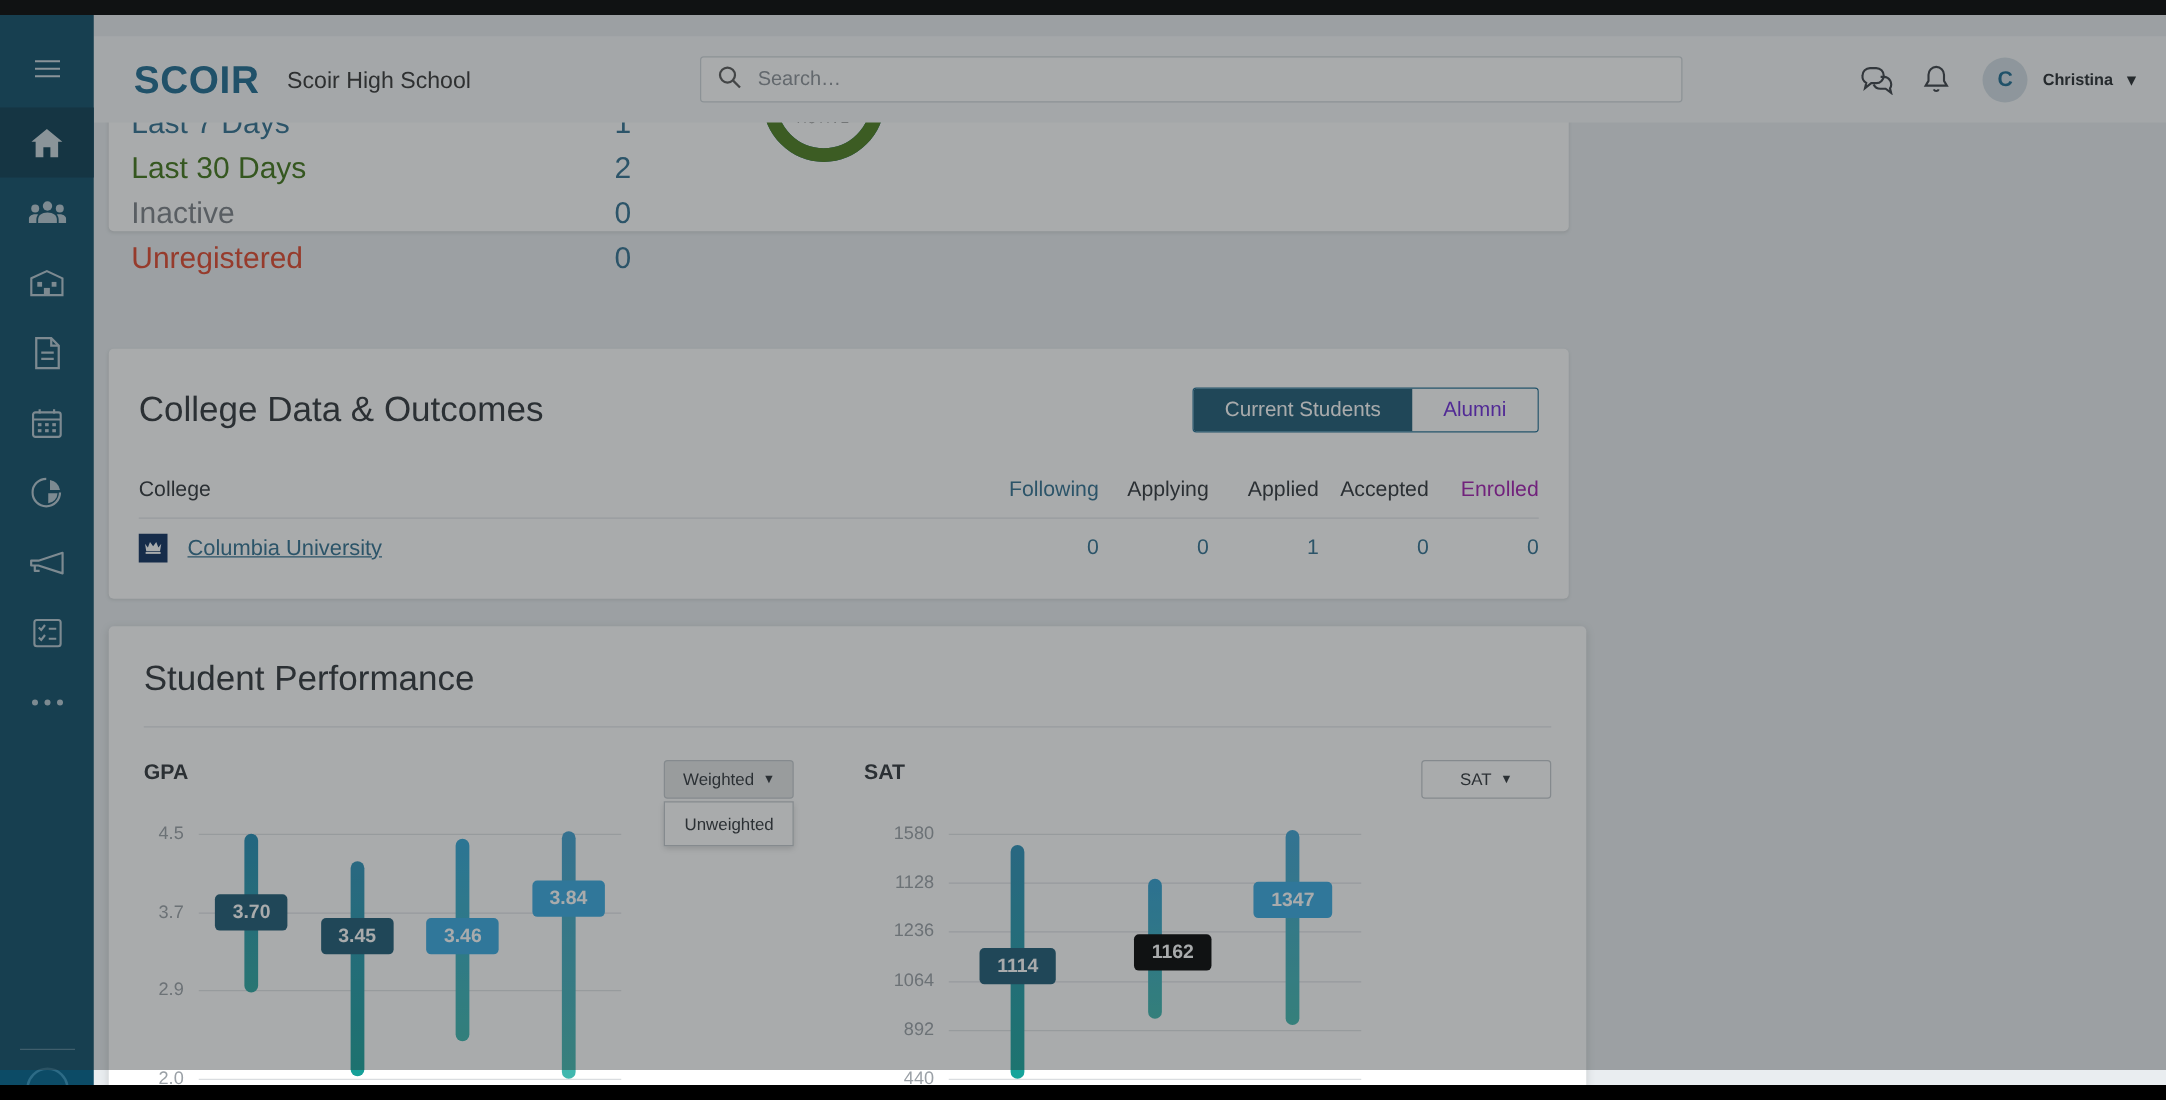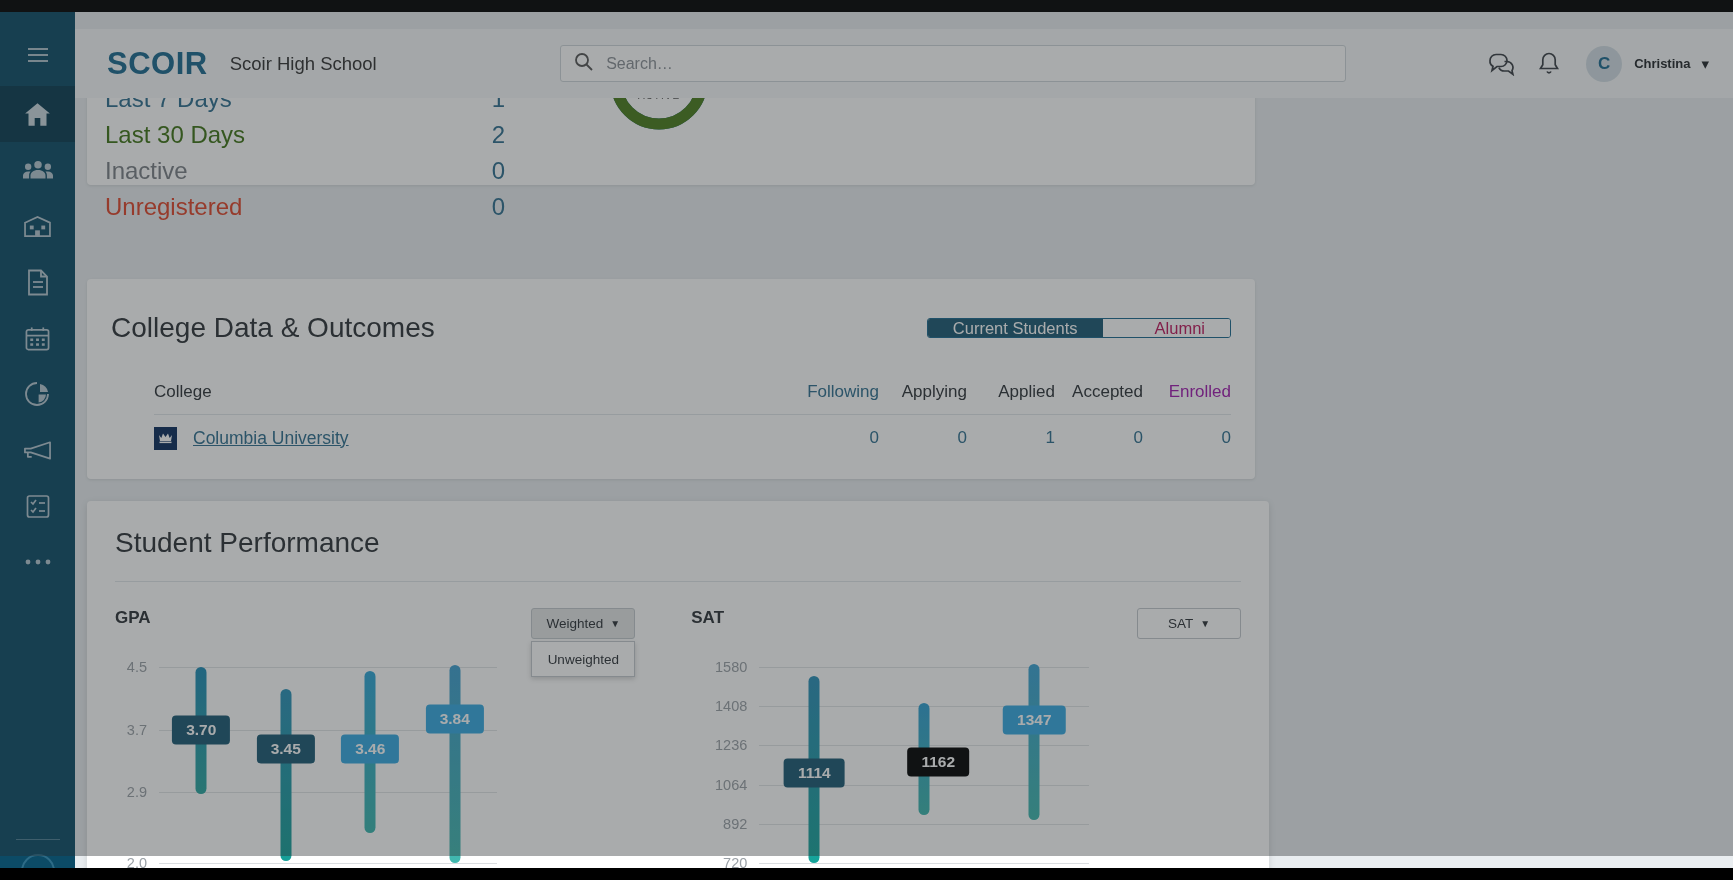--- a/index.html
+++ b/index.html
@@ -185,39 +185,37 @@
   }
   #college-title {
     font-size: 28px; color: #2e3338; font-weight: 400;
   }
   #seg-toggle {
     margin-left: auto;
     display: flex;
     border-radius: 3px;
     overflow: hidden;
     border: 1px solid #1b6a90;
-    height: 20px;
-    gap: 27px;
+    height: 36px;
   }
   .seg {
     padding: 0 25px;
     display: flex; align-items: center;
     font-size: 16.5px;
     cursor: pointer;
   }
   .seg.on  { background: #1b5973; color: #fff; }
-  .seg.off { background: #fff; color: #be185d; }
+  .seg.off { background: #fff; color: #6d28d9; }
 
   #college-table { width: 100%; margin-top: 18px; }
   #college-table .trow {
     display: flex; align-items: center;
     height: 46px;
     border-bottom: 1px solid #e2e6e9;
     font-size: 17px;
-    margin-left: 43px;
   }
   #college-table .trow.head { color: #2e3338; }
   #college-table .trow.head .th-following { color: #2f6f8f; }
   .col-name { flex: 1; display: flex; align-items: center; }
   .col-num  { width: 88px; text-align: right; color: #2f6f8f; }
   #col-logo {
     width: 23px; height: 23px;
     background: #0a2c5c;
     margin-right: 16px;
     display: flex; align-items: center; justify-content: center;
@@ -584,29 +582,29 @@
               <div class="pane-label">SAT</div>
               <div class="drop-btn" id="sat-drop-btn">
                 <span>SAT</span>
                 <span class="caret">▼</span>
               </div>
             </div>
             <div class="plot" id="plot-sat" style="height:196px; margin-left:68px; width:330px">
                 <div class="gridline" style="top: 0px;"></div>
                 <div class="ylab" style="top: 0px;">1580</div>
                 <div class="gridline" style="top: 39.2px;"></div>
-                <div class="ylab" style="top: 39.2px;">1408</div>
+                <div class="ylab" style="top: 39.2px;">1128</div>
                 <div class="gridline" style="top: 78.4px;"></div>
                 <div class="ylab" style="top: 78.4px;">1236</div>
                 <div class="gridline" style="top: 117.6px;"></div>
                 <div class="ylab" style="top: 117.6px;">1064</div>
                 <div class="gridline" style="top: 156.8px;"></div>
                 <div class="ylab" style="top: 156.8px;">892</div>
                 <div class="gridline base" style="top: 196px;"></div>
-                <div class="ylab" style="top: 196px;">720</div>
+                <div class="ylab" style="top: 196px;">440</div>
                 <div class="bar" style="left: 55px; top: 9.11628px; height: 186.428px; background: linear-gradient(rgb(43, 143, 184), rgb(22, 164, 154));"></div>
                 <div class="badge" style="left: 55px; top: 106.205px; background: rgb(27, 89, 115);">1114</div>
                 <div class="bar" style="left: 165px; top: 36.4651px; height: 111.219px; background: linear-gradient(rgb(48, 159, 210), rgb(60, 182, 173));"></div>
                 <div class="badge" style="left: 179px; top: 95.2651px; background: #000000;">1162</div>
                 <div class="bar" style="left: 275px; top: -2.73488px; height: 155.888px; background: linear-gradient(rgb(59, 162, 212), rgb(63, 183, 174));"></div>
                 <div class="badge" style="left: 275px; top: 53.1023px; background: rgb(54, 169, 225);">1347</div>
               </div>
             <div id="sat-xlabels" style="position:relative;height:26px;margin-left:68px;width:330px">
                 <div class="xlab" style="left: 55px; top: 4px;">12th</div>
                 <div class="xlab" style="left: 165px; top: 4px;">2020</div>

